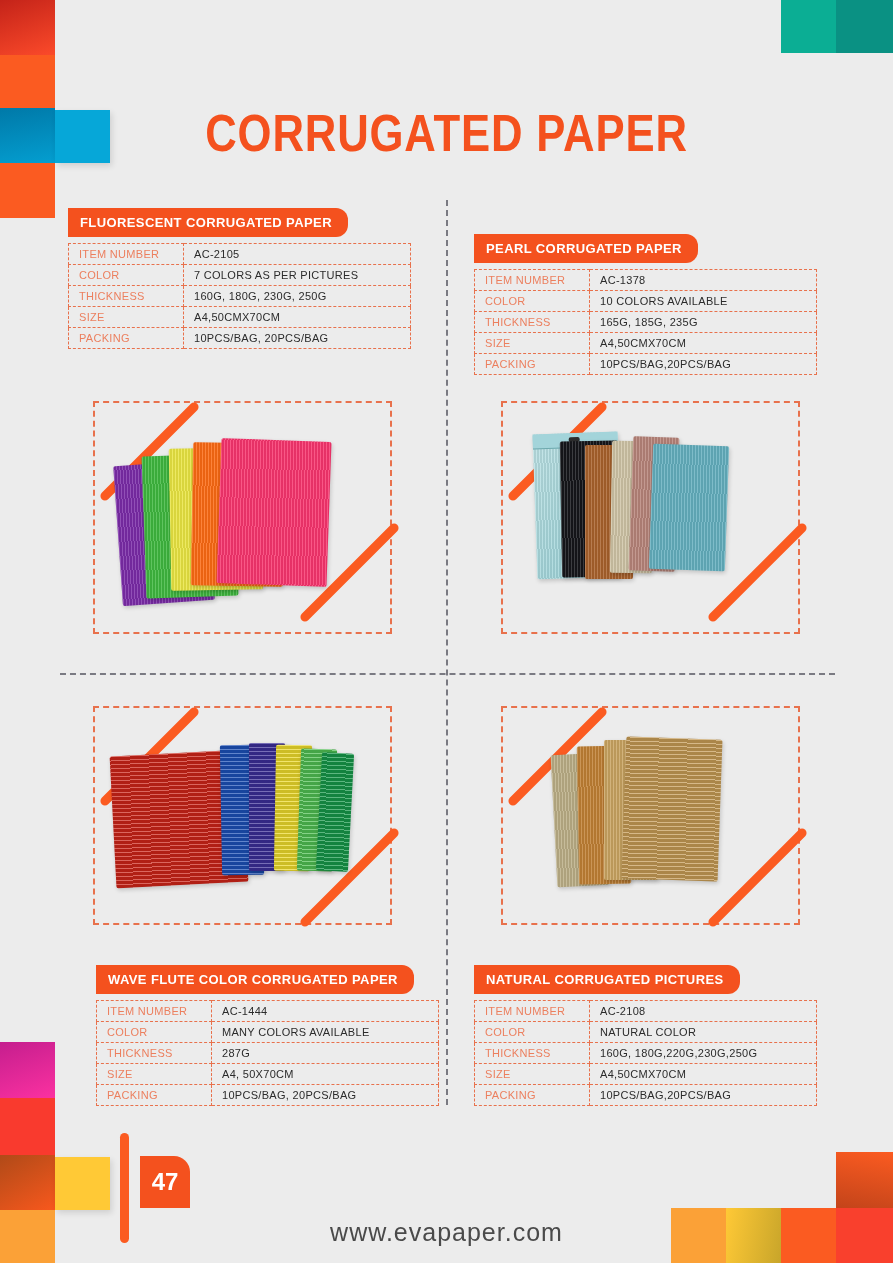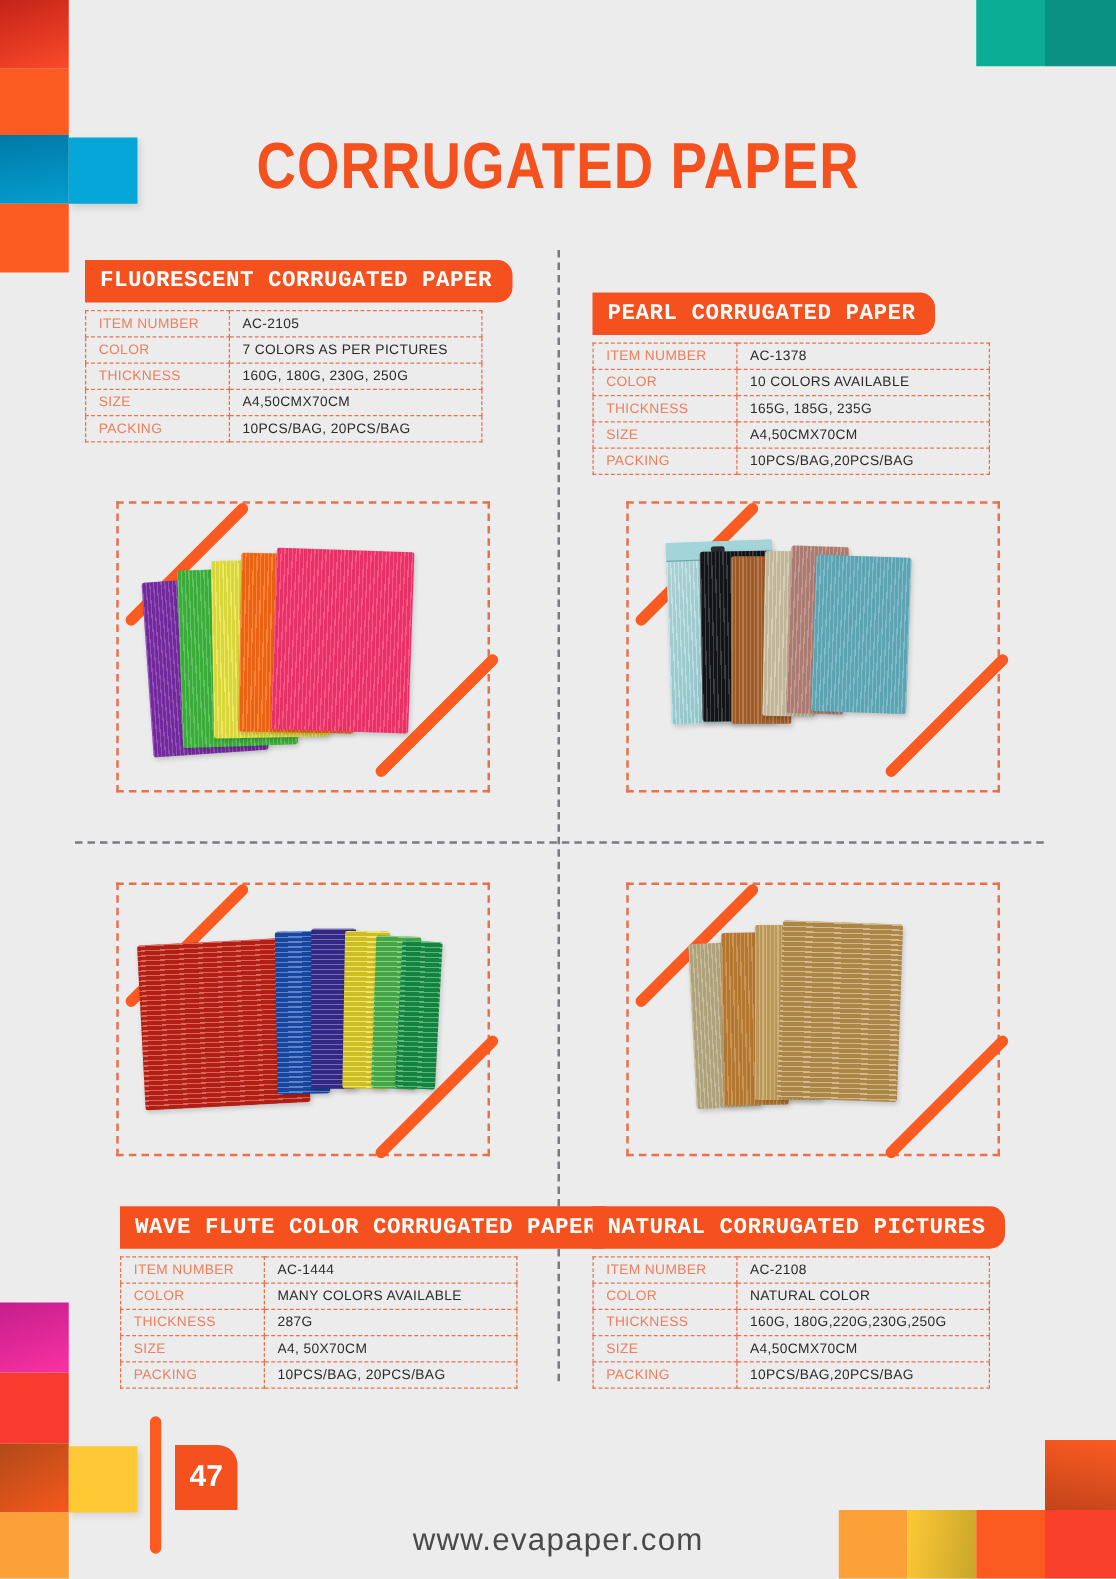--- a/index.html
+++ b/index.html
@@ -40,31 +40,30 @@
   .panel{position:absolute;width:370px;}
   .p-tl{left:68px;top:208px;}
   .p-tr{left:474px;top:208px;margin-top:26px;}
   .p-bl{left:68px;top:965px;padding-left:28px;}
   .p-br{left:474px;top:965px;}
 
   .banner{
     display:inline-block;
     background:#F4511E;
     color:#fff;
-    font-size:18px;font-weight:bold;
+    font-size:13px;font-weight:bold;
     letter-spacing:0.4px;
     padding:7px 16px 7px 12px;
     border-radius:0 12px 12px 0;
     white-space:nowrap;
-    font-family:Liberation Mono, monospace;
   }
 
   .spec{
     margin-top:6px;
-    width:318px;
+    width:343px;
     border-collapse:collapse;
     table-layout:fixed;
   }
   .spec td{
     border:1px dashed #E8714C;
     padding:4px 0 4px 10px;
     height:12px;
     font-size:11px;
     letter-spacing:0.3px;
     vertical-align:middle;

